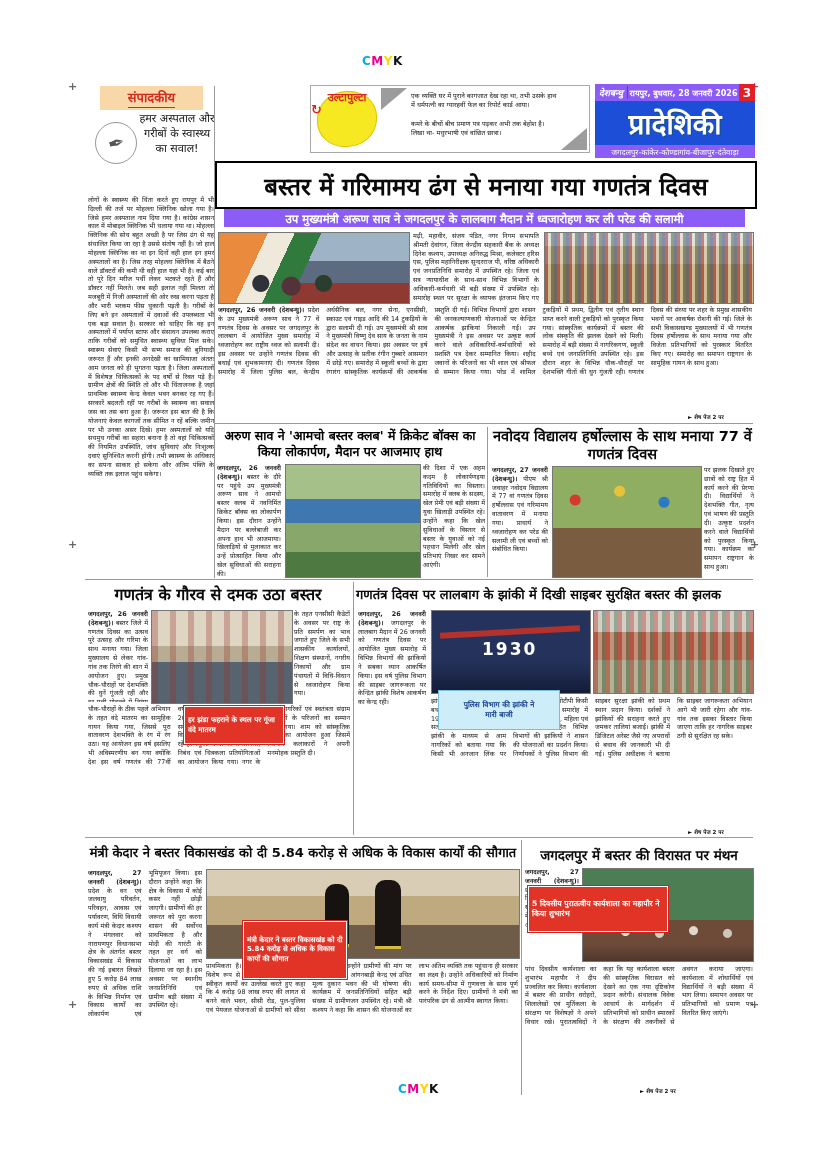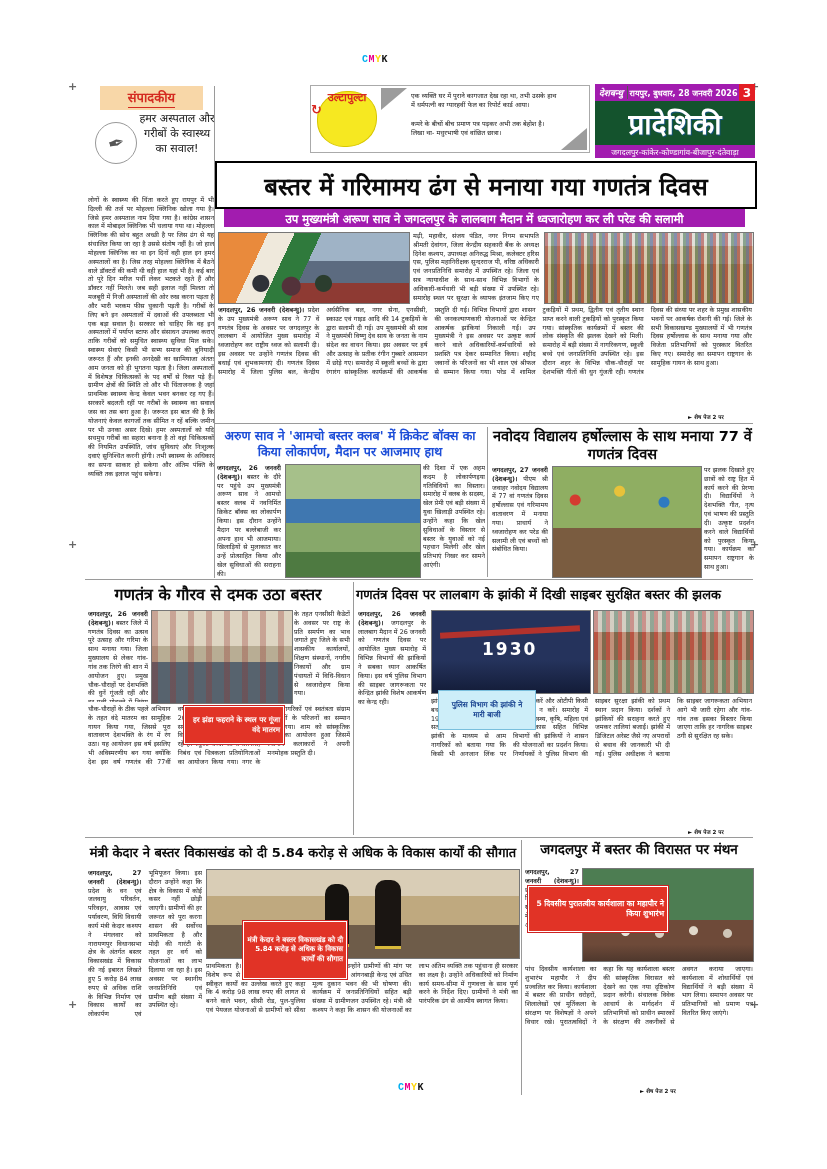--- a/index.html
+++ b/index.html
@@ -3,31 +3,31 @@
 <meta charset="utf-8">
 <style>
   html,body{margin:0;padding:0;background:#ffffff;}
   .sheet{position:relative;width:827px;height:1169px;background:#fff;
          font-family:"DejaVu Sans",sans-serif;color:#1c1c1c;overflow:hidden;}
   .abs{position:absolute;}
   .body-sm{font-size:6.4px;line-height:1.38;text-align:justify;overflow:hidden;color:#222;}
   .body-sm b{font-weight:bold;}
   .rule-h{position:absolute;background:#9a9a9a;height:1px;}
   .rule-v{position:absolute;background:#9a9a9a;width:1px;}
-  .strip{background:#a21caf;color:#fff;}
+  .strip{background:#8b5cf6;color:#fff;}
   .ph{position:absolute;overflow:hidden;border:0.5px solid #777;}
-  .redbox{position:absolute;background:#e13326;color:#fff;font-weight:bold;text-align:right;
+  .redbox{position:absolute;background:#e13326;color:#fff;font-weight:bold;text-align:left;
           display:flex;align-items:center;justify-content:center;padding:2px 3px;border:1px solid #fff;
           box-shadow:0 0 0 1px #c22;line-height:1.35;}
   .cyanbox{position:absolute;background:#cdeef9;color:#17418f;font-weight:bold;text-align:center;
-          display:flex;align-items:center;justify-content:center;padding:2px 6px;border:1px solid #79bfdd;line-height:1.3;}
+          display:flex;align-items:center;justify-content:center;padding:2px 18px;border:1px solid #79bfdd;line-height:1.3;}
   .cont{position:absolute;font-size:5.6px;font-weight:bold;color:#111;white-space:nowrap;}
   .cont .ar{font-size:5.6px;}
   .crop{position:absolute;color:#666;font-size:11px;font-weight:bold;}
-  .cmyk{position:absolute;font-size:10px;font-weight:bold;letter-spacing:0.5px;font-family:Liberation Mono, monospace;}
+  .cmyk{position:absolute;font-size:12px;font-weight:bold;letter-spacing:0.5px;}
   .cmyk .c{color:#00aeef}.cmyk .m{color:#ec008c}.cmyk .y{color:#ffd400}.cmyk .k{color:#111}
   .colz{column-gap:7px;}
 </style>
 </head>
 <body>
 
 <div class="sheet">
 
   <div class="cmyk" style="left:362px;top:54px;"><span class="c">C</span><span class="m">M</span><span class="y">Y</span><span class="k">K</span></div>
   <div class="cmyk" style="left:398px;top:1082px;"><span class="c">C</span><span class="m">M</span><span class="y">Y</span><span class="k">K</span></div>
@@ -58,21 +58,21 @@
     <div class="abs" style="right:2px;bottom:2px;width:0;height:0;border-right:26px solid #9c9c9c;border-top:22px solid transparent;"></div>
     <div class="abs" style="left:100px;top:6px;width:150px;height:26px;font-size:6.5px;line-height:1.35;color:#222;">एक व्यक्ति घर में पुराने कागजात देख रहा था, तभी उसके हाथ में धर्मपत्नी का ग्यारहवीं फेल का रिपोर्ट कार्ड आया।</div>
     <div class="abs" style="left:100px;top:34px;width:140px;height:26px;font-size:6.5px;line-height:1.35;color:#222;">कमरे के बीचों बीच प्रमाण पत्र पढ़कर अभी तक बेहोश है। लिखा था- मधुरभाषी एवं वांछित छात्रा।</div>
   </div>
 
   <div class="strip abs" style="left:595px;top:84px;width:160px;height:17px;display:flex;align-items:center;">
     <span style="font-size:9px;font-style:italic;font-weight:bold;padding:0 4px;border-right:1px solid #555;">देशबन्धु</span>
     <span style="font-size:8px;font-weight:bold;flex:1;text-align:center;">रायपुर, बुधवार, 28 जनवरी 2026</span>
     <span style="background:#e31e24;color:#fff;font-weight:bold;font-size:12px;width:16px;height:17px;display:flex;align-items:center;justify-content:center;">3</span>
   </div>
-  <div class="abs" style="left:595px;top:101px;width:160px;height:44px;background:#14532d;display:flex;align-items:center;justify-content:center;">
+  <div class="abs" style="left:595px;top:101px;width:160px;height:44px;background:#1d4ed8;display:flex;align-items:center;justify-content:center;">
     <span style="color:#fff;font-weight:bold;font-size:28px;text-shadow:1px 1px 0 #14537a;">प्रादेशिकी</span>
   </div>
   <div class="strip abs" style="left:595px;top:145px;width:160px;height:13px;display:flex;align-items:center;justify-content:center;">
     <span style="font-size:7.8px;font-weight:normal;">जगदलपुर-कांकेर-कोण्डागांव-बीजापुर-दंतेवाड़ा</span>
   </div>
 
   <div class="abs" style="left:215px;top:161px;width:538px;height:44px;border:2.5px solid #000;display:flex;align-items:center;justify-content:center;">
     <span style="font-weight:bold;font-size:24px;color:#0a0a0a;white-space:nowrap;">बस्तर में गरिमामय ढंग से मनाया गया गणतंत्र दिवस</span>
   </div>
   <div class="strip abs" style="left:224px;top:209px;width:521px;height:18px;display:flex;align-items:center;justify-content:center;">
@@ -91,21 +91,21 @@
       linear-gradient(180deg,#cfd9e2 0 18%, #b9a887 18% 45%, #a8854f 45% 100%);"></div>
 
   <div class="body-sm abs colz" style="left:218px;top:306px;width:534px;height:113px;column-count:5;">
     <b>जगदलपुर, 26 जनवरी (देशबन्धु)।</b> <span>प्रदेश के उप मुख्यमंत्री अरूण साव ने 77 वें गणतंत्र दिवस के अवसर पर जगदलपुर के लालबाग में आयोजित मुख्य समारोह में ध्वजारोहण कर राष्ट्रीय ध्वज को सलामी दी। इस अवसर पर उन्होंने गणतंत्र दिवस की बधाई एवं शुभकामनाएं दी। गणतंत्र दिवस समारोह में जिला पुलिस बल, केन्द्रीय अर्धसैनिक बल, नगर सेना, एनसीसी, स्काउट एवं गाइड आदि की 14 टुकड़ियों के द्वारा सलामी दी गई। उप मुख्यमंत्री श्री साव ने मुख्यमंत्री विष्णु देव साय के जनता के नाम संदेश का वाचन किया। इस अवसर पर हर्ष और उत्साह के प्रतीक रंगीन गुब्बारे आसमान में छोड़े गए। समारोह में स्कूली बच्चों के द्वारा रंगारंग सांस्कृतिक कार्यक्रमों की आकर्षक प्रस्तुति दी गई। विभिन्न विभागों द्वारा शासन की जनकल्याणकारी योजनाओं पर केन्द्रित आकर्षक झांकियां निकाली गईं। उप मुख्यमंत्री ने इस अवसर पर उत्कृष्ट कार्य करने वाले अधिकारियों-कर्मचारियों को प्रशस्ति पत्र देकर सम्मानित किया। शहीद जवानों के परिजनों का भी शाल एवं श्रीफल से सम्मान किया गया। परेड में शामिल टुकड़ियों में प्रथम, द्वितीय एवं तृतीय स्थान प्राप्त करने वाली टुकड़ियों को पुरस्कृत किया गया। सांस्कृतिक कार्यक्रमों में बस्तर की लोक संस्कृति की झलक देखने को मिली। समारोह में बड़ी संख्या में नागरिकगण, स्कूली बच्चे एवं जनप्रतिनिधि उपस्थित रहे। इस दौरान शहर के विभिन्न चौक-चौराहों पर देशभक्ति गीतों की धुन गूंजती रही। गणतंत्र दिवस की संध्या पर शहर के प्रमुख शासकीय भवनों पर आकर्षक रोशनी की गई। जिले के सभी विकासखण्ड मुख्यालयों में भी गणतंत्र दिवस हर्षोल्लास के साथ मनाया गया और विजेता प्रतिभागियों को पुरस्कार वितरित किए गए। समारोह का समापन राष्ट्रगान के सामूहिक गायन के साथ हुआ।</span>
   </div>
   <div class="cont" style="left:688px;top:413px;"><span class="ar">►</span> <span>शेष पेज 2 पर</span></div>
 
   <div class="rule-h" style="left:215px;top:423px;width:538px;"></div>
 
   <div class="abs" style="left:215px;top:427px;width:270px;height:34px;display:flex;align-items:center;justify-content:center;text-align:center;">
-    <span style="font-weight:bold;font-size:12.5px;line-height:1.25;color:#1d4ed8;">अरुण साव ने 'आमचो बस्तर क्लब' में क्रिकेट बॉक्स का किया लोकार्पण, मैदान पर आजमाए हाथ</span>
+    <span style="font-weight:bold;font-size:12.5px;line-height:1.25;color:#000000;">अरुण साव ने 'आमचो बस्तर क्लब' में क्रिकेट बॉक्स का किया लोकार्पण, मैदान पर आजमाए हाथ</span>
   </div>
   <div class="body-sm abs" style="left:217px;top:464px;width:64px;height:112px;">
     <b>जगदलपुर, 26 जनवरी (देशबन्धु)।</b> <span>बस्तर के दौरे पर पहुंचे उप मुख्यमंत्री अरूण साव ने आमचो बस्तर क्लब में नवनिर्मित क्रिकेट बॉक्स का लोकार्पण किया। इस दौरान उन्होंने मैदान पर बल्लेबाजी कर अपना हाथ भी आजमाया। खिलाड़ियों से मुलाकात कर उन्हें प्रोत्साहित किया और खेल सुविधाओं की सराहना की।</span>
   </div>
   <div class="ph" style="left:285px;top:464px;width:134px;height:112px;background:
       linear-gradient(180deg,#a6c08a 0 30%, #3f77b0 30% 52%, #87a86a 52% 78%, #4e7a41 78% 100%);"></div>
   <div class="body-sm abs" style="left:423px;top:464px;width:62px;height:112px;">की दिशा में एक अहम कदम है लोकार्पणइया गतिविधियों का विस्तार। समारोह में क्लब के सदस्य, खेल प्रेमी एवं बड़ी संख्या में युवा खिलाड़ी उपस्थित रहे। उन्होंने कहा कि खेल सुविधाओं के विस्तार से बस्तर के युवाओं को नई पहचान मिलेगी और खेल प्रतिभाएं निखर कर सामने आएंगी।</div>
 
   <div class="rule-v" style="left:487px;top:427px;height:150px;"></div>
 
@@ -167,21 +167,21 @@
   <div class="ph" style="left:206px;top:869px;width:312px;height:88px;background:
       linear-gradient(180deg,#d9cdb6 0 30%, #bfa97f 30% 62%, #6e5c49 62% 100%);">
     <div style="position:absolute;left:118px;top:14px;width:24px;height:60px;background:#15120f;border-radius:10px 10px 0 0;border-bottom:3px solid #d8b93a;"></div>
     <div style="position:absolute;left:168px;top:10px;width:26px;height:66px;background:#1a1512;border-radius:10px 10px 0 0;border-bottom:3px solid #d8b93a;"></div>
   </div>
   <div class="body-sm abs colz" style="left:206px;top:962px;width:312px;height:133px;column-count:3;">प्राथमिकता है। अपने उद्बोधन में उन्होंने विशेष रूप से मोदी की गारंटी के तहत स्वीकृत कार्यों का उल्लेख करते हुए कहा कि 4 करोड़ 98 लाख रुपए की लागत से बनने वाले भवन, सीसी रोड, पुल-पुलिया एवं पेयजल योजनाओं से ग्रामीणों को सीधा लाभ मिलेगा। उन्होंने ग्रामीणों की मांग पर हाईस्कूल भवन, आंगनबाड़ी केन्द्र एवं उचित मूल्य दुकान भवन की भी घोषणा की। कार्यक्रम में जनप्रतिनिधियों सहित बड़ी संख्या में ग्रामीणजन उपस्थित रहे। मंत्री श्री कश्यप ने कहा कि शासन की योजनाओं का लाभ अंतिम व्यक्ति तक पहुंचाना ही सरकार का लक्ष्य है। उन्होंने अधिकारियों को निर्माण कार्य समय-सीमा में गुणवत्ता के साथ पूर्ण करने के निर्देश दिए। ग्रामीणों ने मंत्री का पारंपरिक ढंग से आत्मीय स्वागत किया।</div>
   <div class="redbox" style="left:243px;top:921px;width:96px;height:52px;font-size:7px;">मंत्री केदार ने बस्तर विकासखंड को दी 5.84 करोड़ से अधिक के विकास कार्यों की सौगात</div>
 
   <div class="rule-v" style="left:521px;top:840px;height:255px;"></div>
 
-  <div class="abs" style="left:523px;top:840px;width:232px;height:24px;display:flex;align-items:flex-start;justify-content:center;">
+  <div class="abs" style="left:523px;top:840px;width:232px;height:24px;display:flex;align-items:flex-end;justify-content:center;">
     <span style="font-weight:bold;font-size:13.5px;white-space:nowrap;color:#0a0a0a;">जगदलपुर में बस्तर की विरासत पर मंथन</span>
   </div>
   <div class="body-sm abs" style="left:525px;top:868px;width:54px;height:94px;">
     <b>जगदलपुर, 27 जनवरी (देशबन्धु)।</b> <span>छत्तीसगढ़ सांस्कृतिक विरासत एवं पुरातत्व के संरक्षण को लेकर शहर में विशेष कार्यशाला का आयोजन किया गया।</span>
   </div>
   <div class="ph" style="left:582px;top:868px;width:170px;height:92px;background:
       radial-gradient(circle at 25% 68%, #e8e4da 0 4px, transparent 5px),
       radial-gradient(circle at 45% 70%, #d8cfc2 0 4px, transparent 5px),
       radial-gradient(circle at 65% 67%, #e0d8ca 0 4px, transparent 5px),
       radial-gradient(circle at 85% 70%, #cfc6b8 0 4px, transparent 5px),

